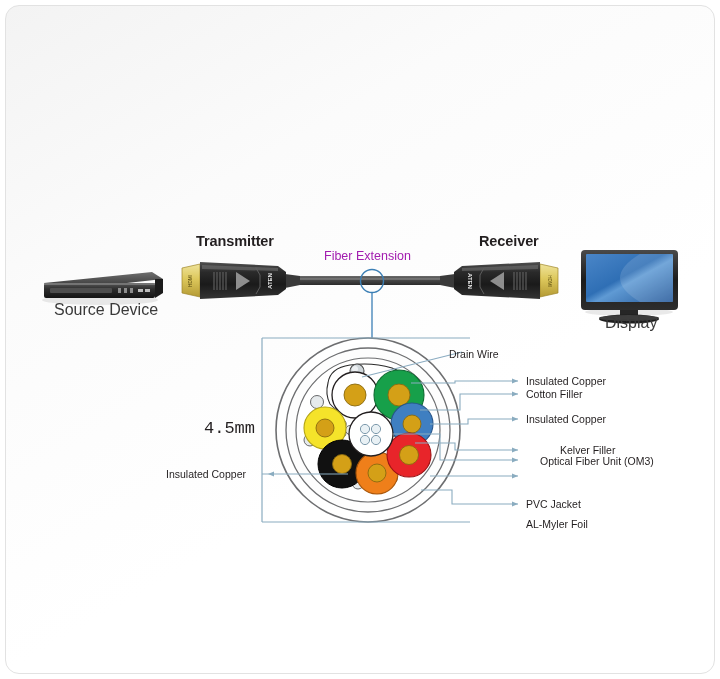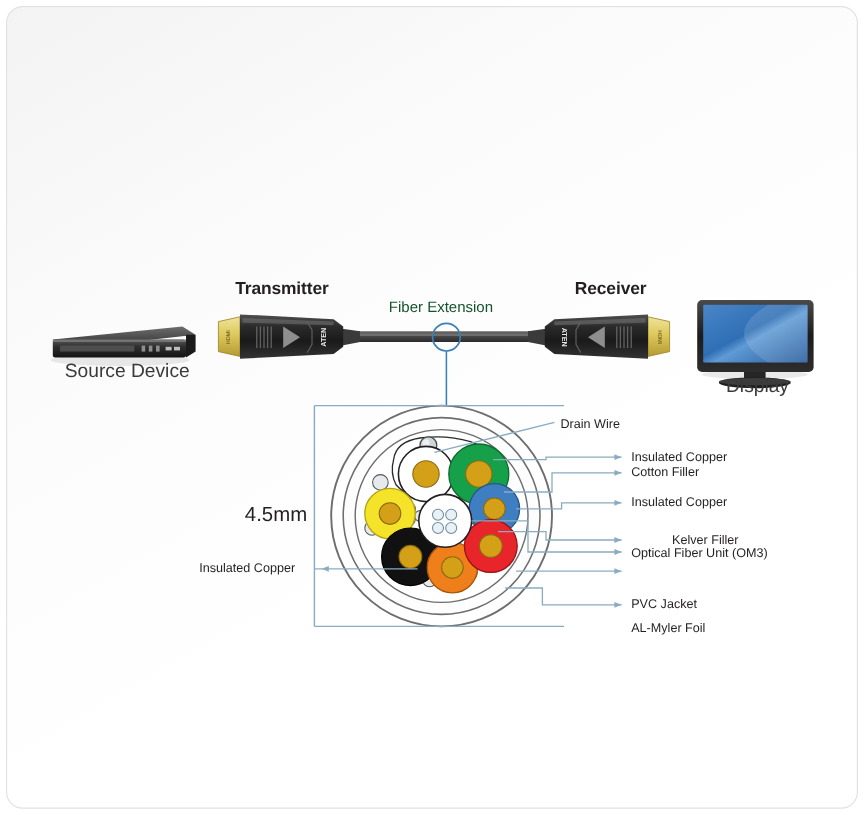--- a/index.html
+++ b/index.html
@@ -54,20 +54,21 @@
     font-weight: normal;
     color: #3a3a3a;
   }
   .lbl-call {
     font-size: 10.5px;
     color: #231f20;
   }
   .lbl-dim {
     font-size: 17px;
     color: #231f20;
+    font-family: Liberation Mono, monospace;
   }
 </style>
 </head>
 <body>
 
 <div id="stage">
 
   <div id="panel"></div>
 
   <svg id="art" viewBox="0 0 720 679">
@@ -298,39 +299,39 @@
       <polygon points="518,476 512,473.6 512,478.4"></polygon>
       <polygon points="518,504 512,501.6 512,506.4"></polygon>
       <polygon points="268,474 274,471.6 274,476.4"></polygon>
     </g>
   </svg>
 
   <div class="lbl lbl-title" style="left:196px; top:233px;">Transmitter</div>
 
   <div class="lbl lbl-title" style="left:479px; top:233px;">Receiver</div>
 
-  <div class="lbl" style="left:324px; top:249px; font-size:12.5px; color:#14532d;">Fiber Extension</div>
+  <div class="lbl" style="left:324px; top:249px; font-size:12.5px; color:#a21caf;">Fiber Extension</div>
 
   <div class="lbl lbl-dev" style="left:54px; top:301px;">Source Device</div>
 
   <div class="lbl lbl-dev" style="left:605px; top:314px;">Display</div>
 
   <div class="lbl lbl-dim" style="left:204px; top:419px;">4.5mm</div>
 
-  <div class="lbl lbl-call" style="left:467px; top:348px;">Drain Wire</div>
+  <div class="lbl lbl-call" style="left:449px; top:348px;">Drain Wire</div>
 
   <div class="lbl lbl-call" style="left:526px; top:375px;">Insulated Copper</div>
 
   <div class="lbl lbl-call" style="left:526px; top:388px;">Cotton Filler</div>
 
   <div class="lbl lbl-call" style="left:526px; top:413px;">Insulated Copper</div>
 
   <div class="lbl lbl-call" style="left:526px; top:444px;padding-left:34px;">Kelver Filler</div>
 
-  <div class="lbl lbl-call" style="left:526px; top:455px;">Optical Fiber Unit (OM3)</div>
+  <div class="lbl lbl-call" style="left:540px; top:455px;">Optical Fiber Unit (OM3)</div>
 
   <div class="lbl lbl-call" style="left:526px; top:494px;margin-top:24px;">AL-Myler  Foil</div>
 
   <div class="lbl lbl-call" style="left:526px; top:498px;">PVC Jacket</div>
 
   <div class="lbl lbl-call" style="left:166px; top:468px;">Insulated Copper</div>
 
 </div>
 
 </body></html>

